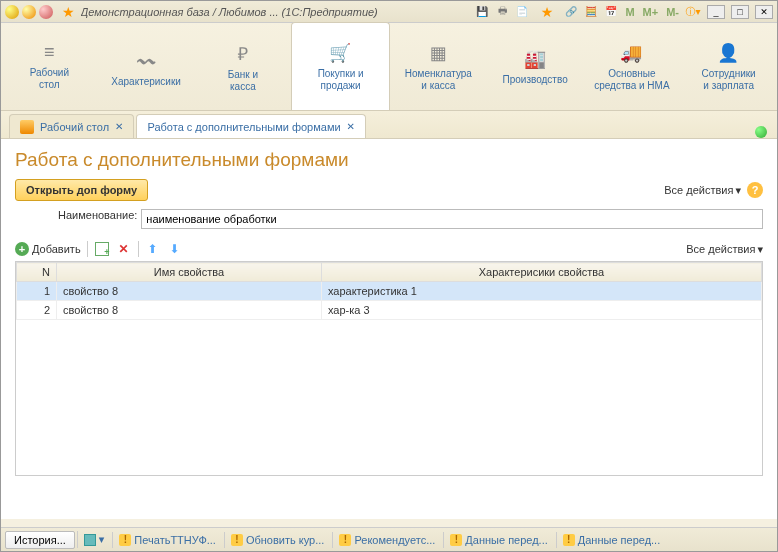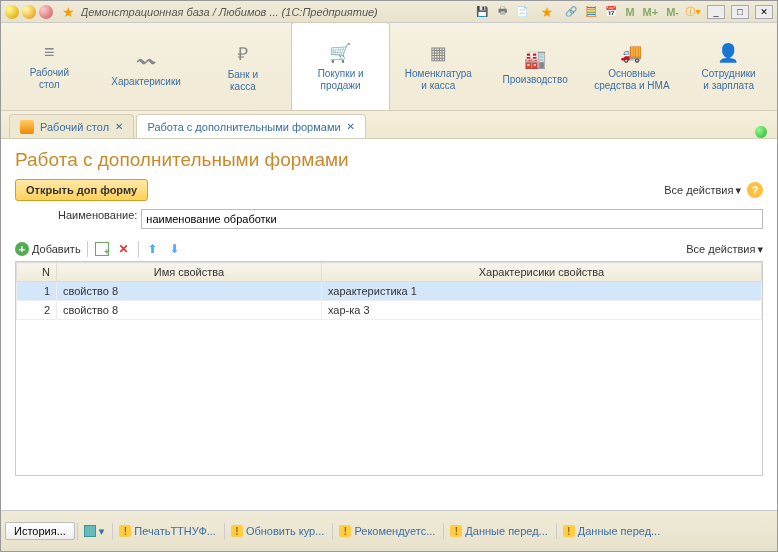--- a/index.html
+++ b/index.html
@@ -52,21 +52,21 @@
 .arrow-up { color: #5af; }
 .arrow-down { color: #5af; }
 
 .table-wrap { border: 1px solid #ccc; height: 215px; overflow: auto; }
 table { width: 100%; border-collapse: collapse; }
 th { background: linear-gradient(#f8f5ec,#f0ebd8); border: 1px solid #ddd; padding: 3px 6px; text-align: center; font-weight: normal; color: #333; }
 td { border: 1px solid #eee; padding: 3px 6px; color: #333; }
 tr.selected td { background: #d4e6f9; }
 .col-n { width: 40px; text-align: right; }
 
-.statusbar { position: absolute; bottom: 0; left: 0; right: 0; height: 41px; background: linear-gradient(#f0ebd8,#e8e2cc); border-top: 1px solid #ccc; display: flex; align-items: center; padding: 0 4px; gap: 2px; }
+.statusbar { position: absolute; bottom: 0; left: 0; right: 0; height: 24px; background: linear-gradient(#f0ebd8,#e8e2cc); border-top: 1px solid #ccc; display: flex; align-items: center; padding: 0 4px; gap: 2px; }
 .sb-btn { background: linear-gradient(#fff,#eee); border: 1px solid #bbb; padding: 2px 8px; font-size: 11px; cursor: pointer; border-radius: 2px; }
 .sb-item { display: flex; align-items: center; gap: 3px; padding: 2px 6px; border-left: 1px solid #ccc; color: #3a6ea5; cursor: pointer; font-size: 11px; }
 .sb-sq { width: 12px; height: 12px; background: #6bb; border: 1px solid #399; display: inline-block; }
 .sb-bang { width: 12px; height: 12px; background: #fc4; border-radius: 2px; color: #a60; font-weight: bold; display: flex; align-items: center; justify-content: center; font-size: 10px; }
 .spacer { flex: 1; }
 </style>
 </head>
 <body>
 
 <div class="titlebar">

